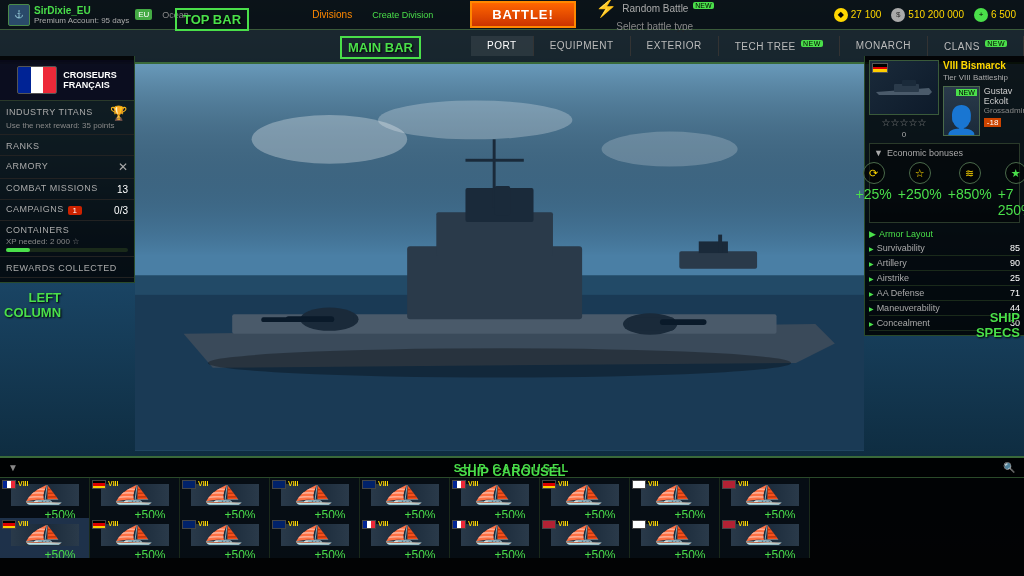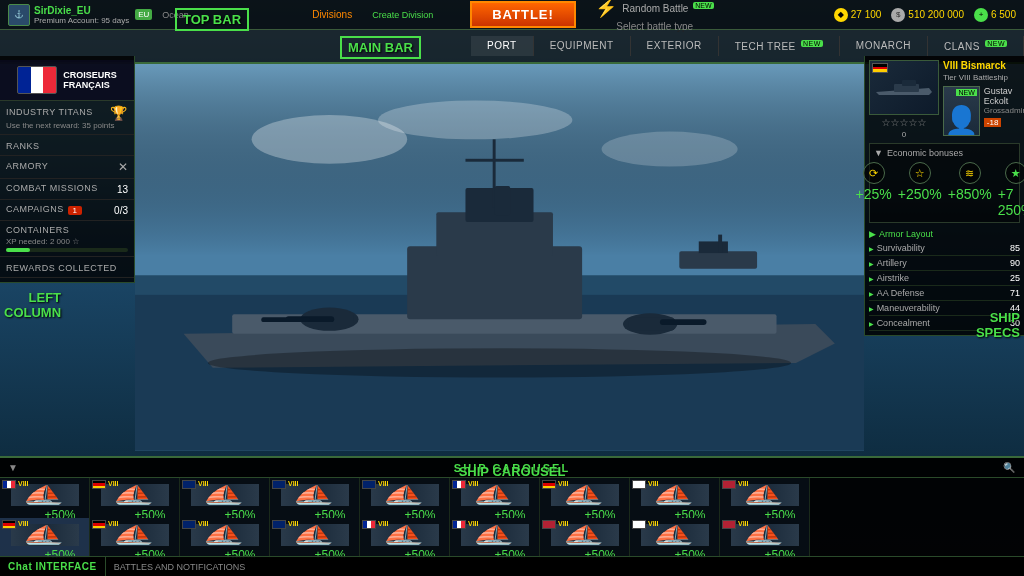--- a/index.html
+++ b/index.html
@@ -1035,26 +1035,20 @@
           <div class="ship-card-tier">VIII</div>
           <div class="ship-card-img">
               <span class="ship-silh">⛵</span>
             </div>
           <div class="ship-card-boost">+50%</div>
           <div class="ship-card-name"></div>
         </div>
       </div>
     </div>
 
-    <div class="bottom-bar">
-      <div class="chat-interface">Chat INTERFACE</div>
-      <div class="notifications-area">
-        <span>BATTLES AND NOTIFICATIONS</span>
-      </div>
-    </div>
   </div>
 
   <div class="region-label" style="top:8px; left:175px; font-size:13px; border:2px solid #4adf4a; padding:2px 6px;">
     TOP BAR
   </div>
 
   <div class="region-label" style="top:36px; left:340px; font-size:13px; border:2px solid #4adf4a; padding:2px 6px;">
     MAIN BAR
   </div>
 

